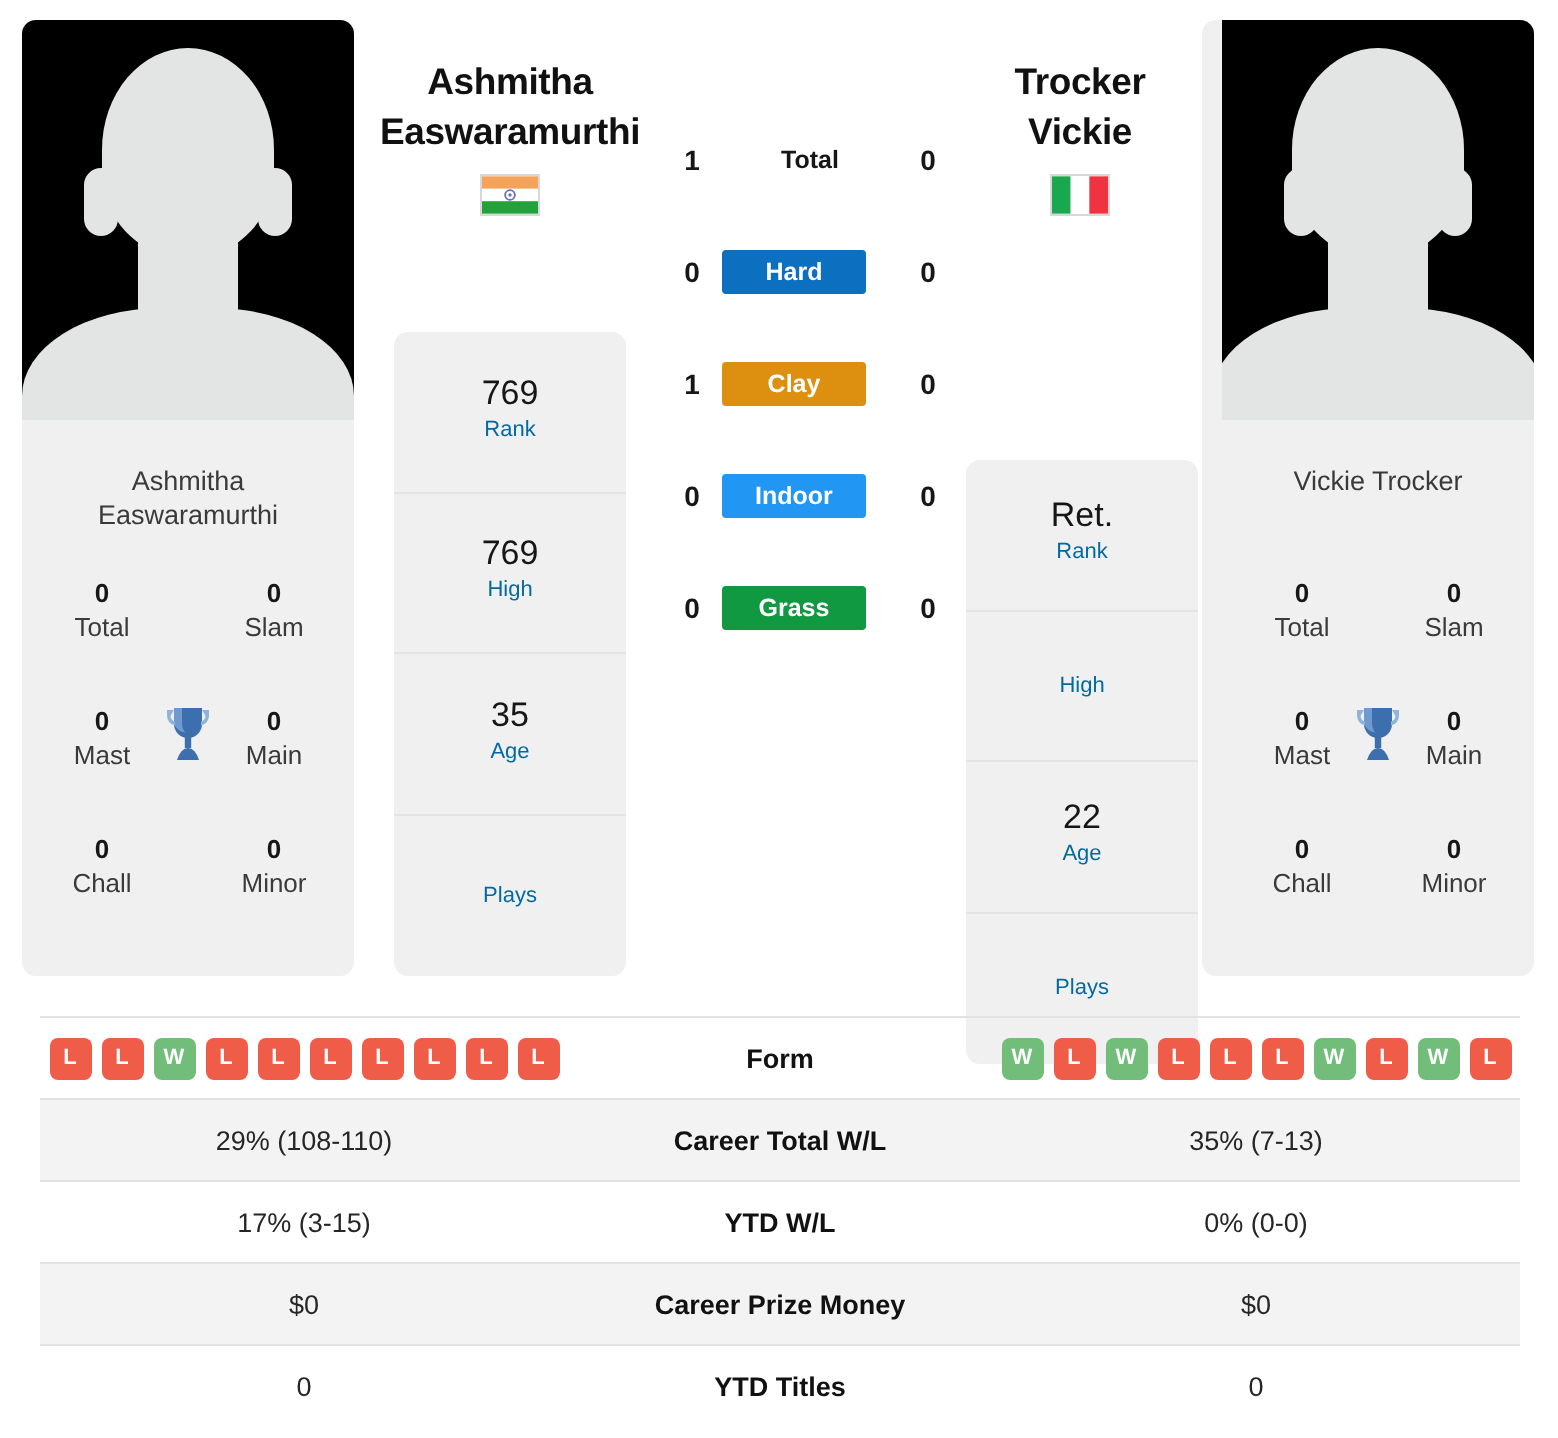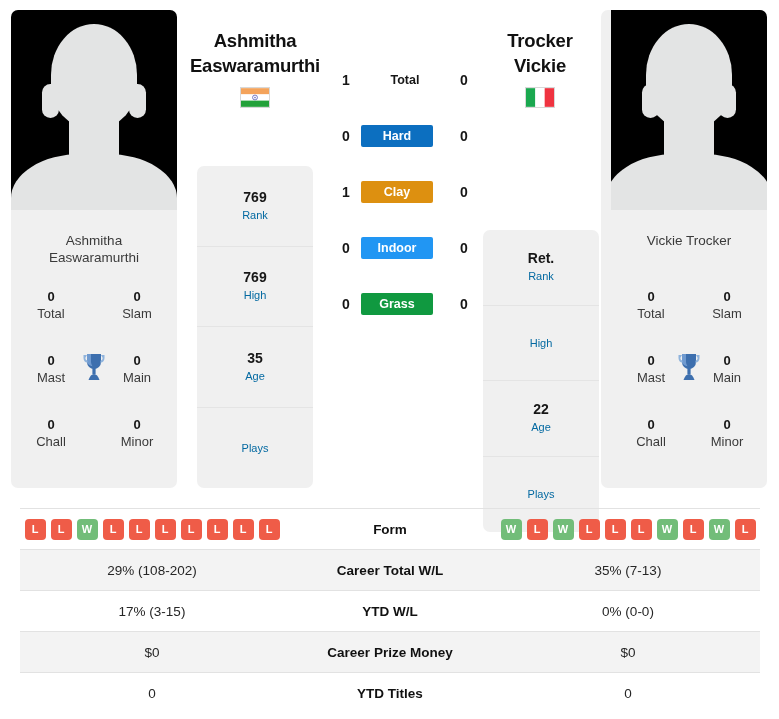--- a/index.html
+++ b/index.html
@@ -156,22 +156,22 @@
   .info-row {
     height: 25%;
     display: flex;
     flex-direction: column;
     align-items: center;
     justify-content: center;
     border-bottom: 1px solid #e4e4e4;
   }
   .info-row:last-child { border-bottom: none; }
   .info-row .v {
-    font-size: 14px;
-    font-weight: bold;
+    font-size: 17px;
+    font-weight: normal;
     color: #161616;
     line-height: 18px;
   }
   .info-row .k {
     font-size: 11px;
     color: #0369a1;
     line-height: 18px;
   }
 
   
@@ -498,21 +498,21 @@
             <div class="badge L">L</div>
             <div class="badge W">W</div>
             <div class="badge L">L</div>
             <div class="badge W">W</div>
             <div class="badge L">L</div>
           </div>
       </td>
     </tr>
 
     <tr class="shade">
-      <td class="side">29% (108-202)</td>
+      <td class="side">29% (108-110)</td>
       <td class="mid">Career Total W/L</td>
       <td class="side">35% (7-13)</td>
     </tr>
 
     <tr>
       <td class="side">17% (3-15)</td>
       <td class="mid">YTD W/L</td>
       <td class="side">0% (0-0)</td>
     </tr>
 

